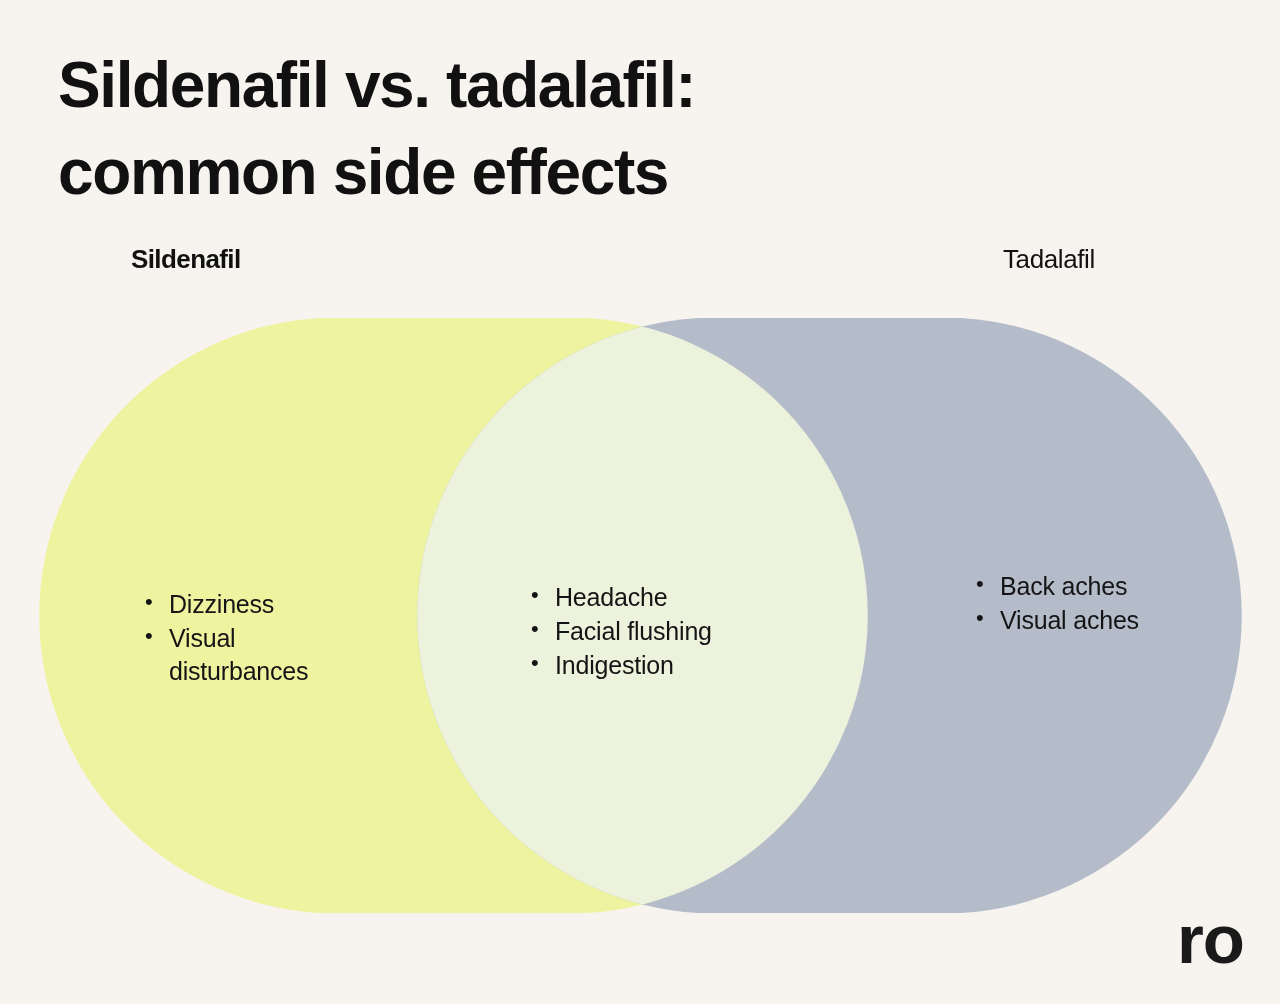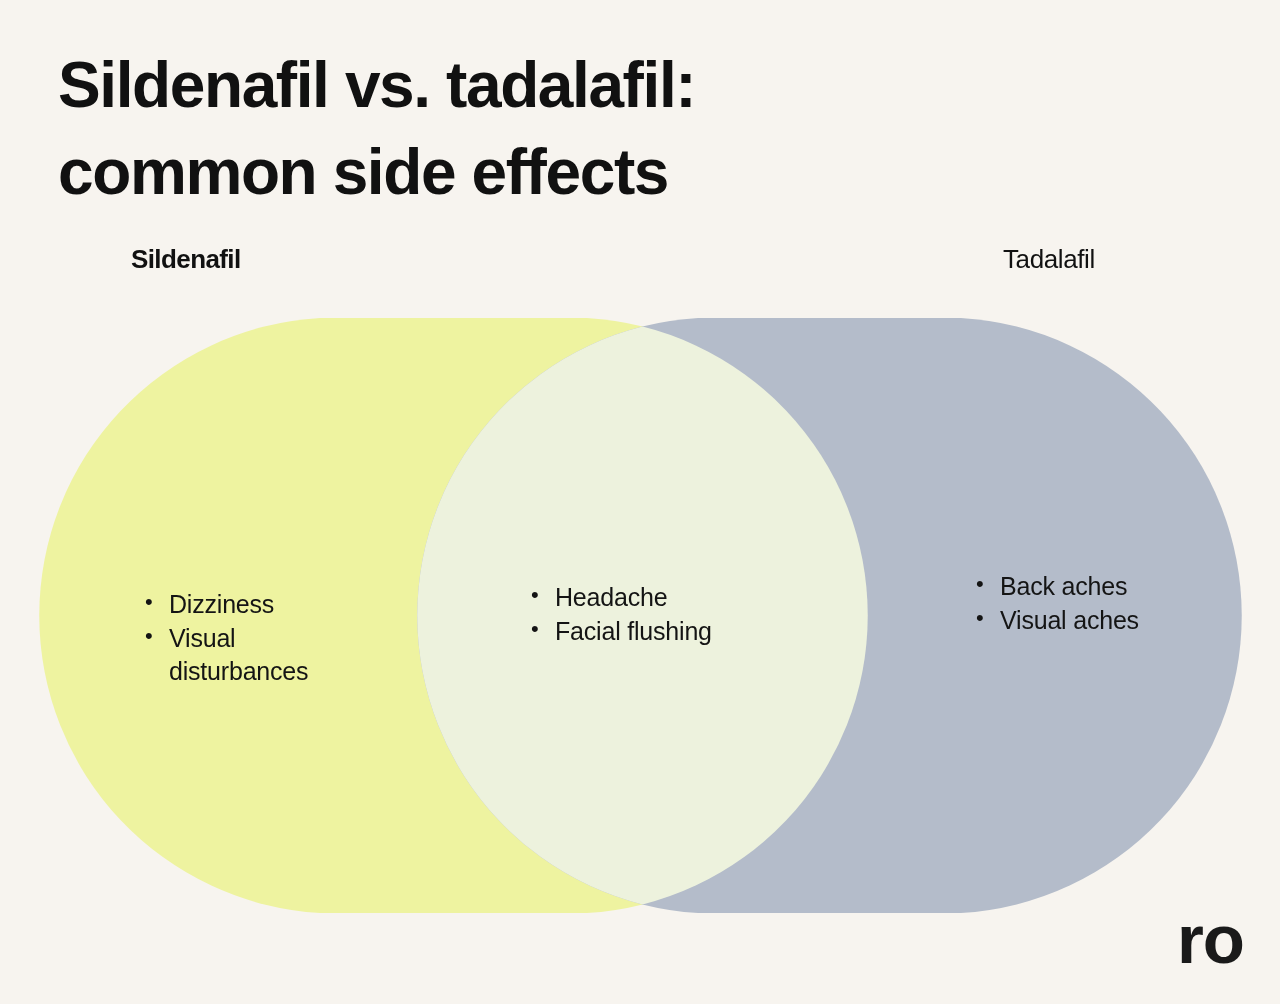--- a/index.html
+++ b/index.html
@@ -156,20 +156,21 @@
 <div class="set-label" id="label-tadalafil">Tadalafil</div>
 
 <ul class="venn-list" id="list-sildenafil-only">
   <li>Dizziness</li>
   <li>Visual disturbances</li>
 </ul>
 
 <ul class="venn-list" id="list-shared">
   <li>Headache</li>
   <li>Facial flushing</li>
+  <li>Indigestion</li>
 </ul>
 
 <ul class="venn-list" id="list-tadalafil-only">
   <li>Back aches</li>
   <li>Visual aches</li>
 </ul>
 
 <div id="brand-logo">ro</div>
 
 </body></html>

